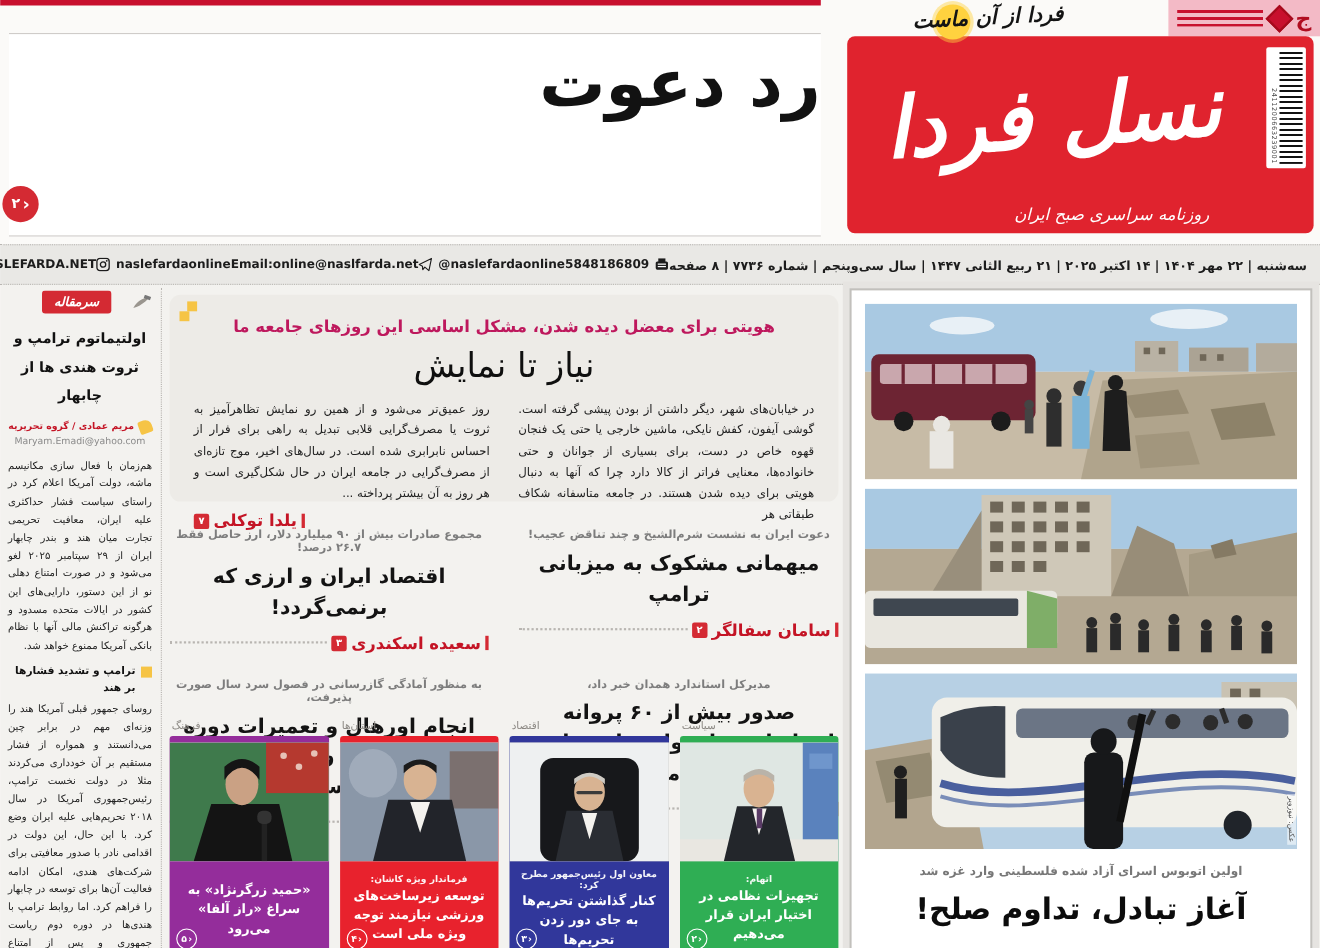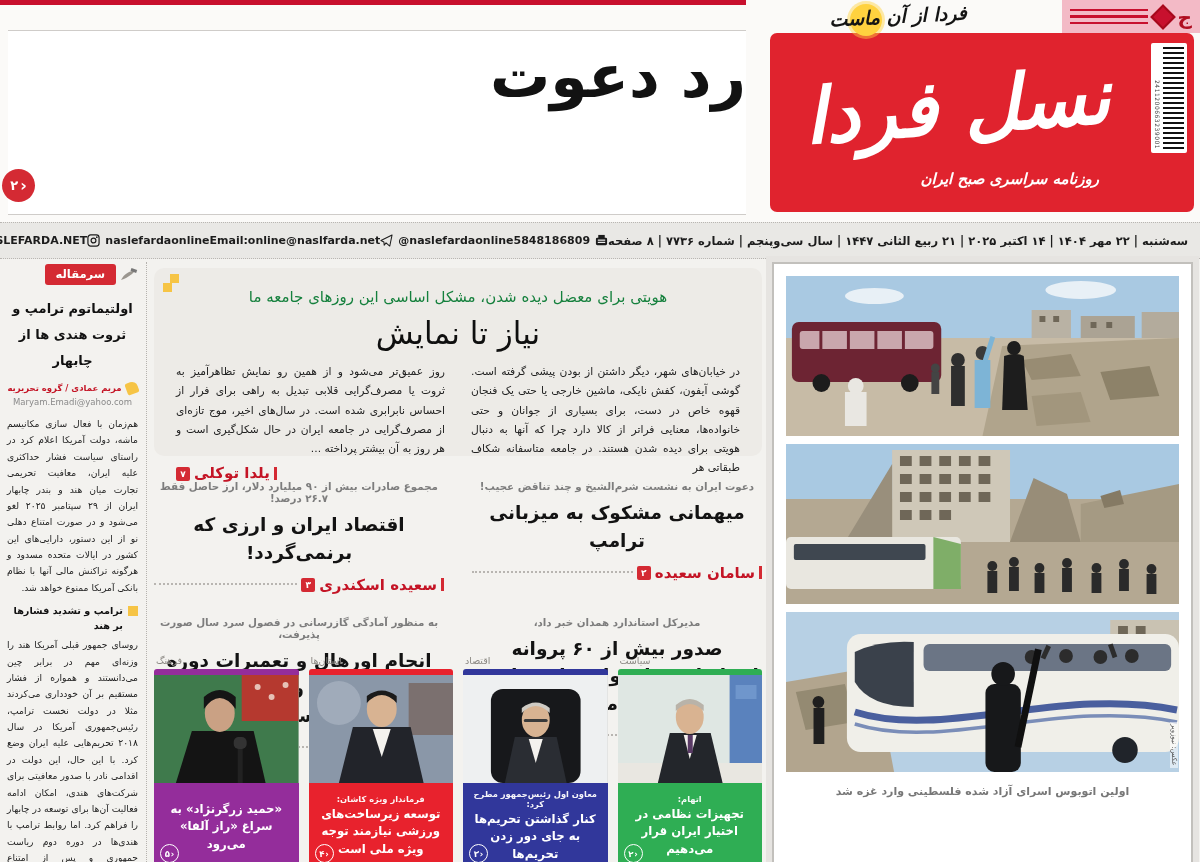--- a/index.html
+++ b/index.html
@@ -18,21 +18,21 @@
   .slogan-wrap{position:absolute;left:748px;top:0;width:300px;height:38px;z-index:3;}
   .sun-icon{position:absolute;left:102px;top:4px;width:32px;height:32px;border-radius:50%;background:#ffd23f;
             box-shadow:0 0 0 3px rgba(255,210,63,.45);}
   .slogan-text{position:absolute;left:0;top:5px;width:100%;text-align:center;font-size:19px;font-weight:bold;
                color:#141414;font-style:italic;transform:rotate(-3deg);}
 
   
   .masthead{position:absolute;left:770px;top:33px;width:424px;height:179px;background:#e0232e;border-radius:7px;z-index:2;}
   .masthead-logo{position:absolute;left:8px;right:58px;top:0;bottom:32px;display:flex;align-items:center;justify-content:center;
                  color:#fff;font-size:76px;font-weight:bold;font-style:italic;transform:rotate(-4deg);letter-spacing:-2px;white-space:nowrap;}
-  .masthead-sub{position:absolute;right:95px;bottom:24px;color:#fff;font-size:15px;font-weight:bold;font-style:italic;}
+  .masthead-sub{position:absolute;right:95px;bottom:8px;color:#fff;font-size:15px;font-weight:normal;font-style:italic;}
   .barcode{position:absolute;right:7px;top:10px;width:36px;height:110px;background:#fff;border-radius:2px;
            padding:4px 3px;box-sizing:border-box;display:flex;gap:2px;}
   .barcode-lines{flex:1;background:repeating-linear-gradient(to bottom,#111 0 2px,transparent 2px 5px);}
   .barcode-num{writing-mode:vertical-rl;font-size:6px;color:#444;letter-spacing:.5px;}
 
   
   .lead-box{position:absolute;left:8px;top:30px;width:738px;height:183px;background:#fff;
             border-top:1px solid #cfccc9;border-bottom:1px solid #cfccc9;}
   .lead-kicker{margin-top:36px;text-align:center;font-size:17px;color:#555;font-weight:bold;}
   .lead-headline{margin-top:10px;text-align:right;font-size:60px;font-weight:bold;color:#121212;}
@@ -45,36 +45,36 @@
   .infobar{position:absolute;left:0;top:222px;width:1200px;height:37px;background:#e9e8e5;
            border-top:1px dotted #b9b6b2;border-bottom:1px dotted #b9b6b2;box-sizing:border-box;
            display:flex;align-items:center;justify-content:space-between;padding:0 12px;direction:rtl;}
   .ib-item{display:flex;align-items:center;gap:5px;font-size:11px;color:#1c1c1c;font-weight:bold;white-space:nowrap;}
   .ib-date{font-size:11.5px;}
   .ib-icon{width:13px;height:13px;flex:none;}
 
   
   .sidebar{position:absolute;left:2px;top:264px;width:141px;height:598px;padding:0 5px;box-sizing:border-box;
            direction:rtl;overflow:hidden;}
-  .ed-header{display:flex;align-items:center;gap:4px;}
+  .ed-header{display:flex;align-items:center;gap:19px;font-style:italic;}
   .ed-label{background:#d42a33;color:#fff;font-size:11.5px;font-weight:bold;padding:3px 11px 4px;border-radius:3px;}
   .ed-headline{margin-top:11px;text-align:center;font-weight:bold;font-size:13px;line-height:2;color:#111;}
   .ed-author{margin-top:8px;display:flex;justify-content:center;align-items:center;gap:4px;color:#c41425;
              font-size:8.5px;font-weight:bold;}
   .pen-icon{width:12px;height:12px;background:#f6c445;border-radius:2px 6px 2px 2px;transform:rotate(-20deg);flex:none;}
   .ed-email{text-align:center;font-size:8.5px;color:#8a8a8a;margin:3px 0 9px;direction:ltr;}
   .ed-body{font-size:9.2px;color:#222;text-align:justify;line-height:1.78;}
   .ed-sub{display:flex;gap:5px;margin:8px 0 4px;font-size:9.7px;font-weight:bold;color:#111;align-items:flex-start;line-height:1.5;}
   .ysq{width:10px;height:10px;background:#f6c445;flex:none;margin-top:2px;}
   .vsep{position:absolute;left:146px;top:262px;height:600px;border-left:1px dotted #b5b2ae;}
 
   
   .featured{position:absolute;left:154px;top:268px;width:608px;height:188px;background:#edebe7;border-radius:10px;direction:rtl;}
   .f-decor{position:absolute;left:16px;top:6px;width:9px;height:9px;background:#f6c445;box-shadow:-7px 9px 0 #f6c445;}
-  .f-kicker{padding-top:20px;text-align:center;font-size:15px;font-weight:normal;color:#15803d;}
+  .f-kicker{padding-top:20px;text-align:center;font-size:15px;font-weight:bold;color:#be185d;}
   .f-headline{margin-top:9px;text-align:center;font-size:31px;font-weight:normal;color:#0f0f0f;}
   .f-cols{display:flex;gap:26px;padding:11px 22px 0;font-size:10.7px;line-height:1.8;color:#222;text-align:justify;}
   .f-col{flex:1;}
   .f-byline{display:flex;align-items:center;justify-content:flex-end;gap:4px;margin-top:2px;}
   .rbar{width:3px;height:13px;background:#d42a33;flex:none;}
   .rname{font-size:15px;color:#c41425;font-weight:bold;white-space:nowrap;}
   .rsq{width:14px;height:14px;background:#d42a33;color:#fff;font-size:9px;font-weight:bold;
        display:flex;align-items:center;justify-content:center;border-radius:2px;flex:none;}
 
   
@@ -223,21 +223,21 @@
     </div>
   </section>
 
   <section class="g-grid">
     <div class="g-row">
       <div class="g-cell">
         <div class="g-kicker">دعوت ایران به نشست شرم‌الشیخ و چند تناقض عجیب!</div>
         <div class="g-headline">میهمانی مشکوک به میزبانی ترامپ</div>
         <div class="g-byline">
           <span class="rbar"></span>
-          <span class="rname">سامان سعیده</span>
+          <span class="rname">سامان سفالگر</span>
           <span class="rsq">۲</span>
           <span class="g-dots"></span>
         </div>
       </div>
       <div class="g-cell">
         <div class="g-kicker">مجموع صادرات بیش از ۹۰ میلیارد دلار، ارز حاصل فقط ۲۶.۷ درصد!</div>
         <div class="g-headline">اقتصاد ایران و ارزی که برنمی‌گردد!</div>
         <div class="g-byline">
           <span class="rbar"></span>
           <span class="rname">سعیده اسکندری</span>
@@ -492,14 +492,15 @@
         <circle cx="345" cy="138" r="13" fill="#20242a"></circle>
         <rect x="203" y="72" width="36" height="88" rx="9" fill="#17181a"></rect>
         <circle cx="221" cy="62" r="12" fill="#17181a"></circle>
         <rect x="243" y="36" width="7" height="100" transform="rotate(12 246 86)" fill="#101010"></rect>
         <rect x="28" y="96" width="11" height="36" fill="#1f1f1f"></rect>
           <circle cx="33" cy="90" r="6" fill="#1f1f1f"></circle>
       </svg>
       <span class="gz-credit">عکس: نیوزویر</span>
     </div>
     <div class="pc-caption">اولین اتوبوس اسرای آزاد شده فلسطینی وارد غزه شد</div>
+    <div class="pc-headline">آغاز تبادل، تداوم صلح!</div>
   </section>
 </div>
 
 </body></html>

